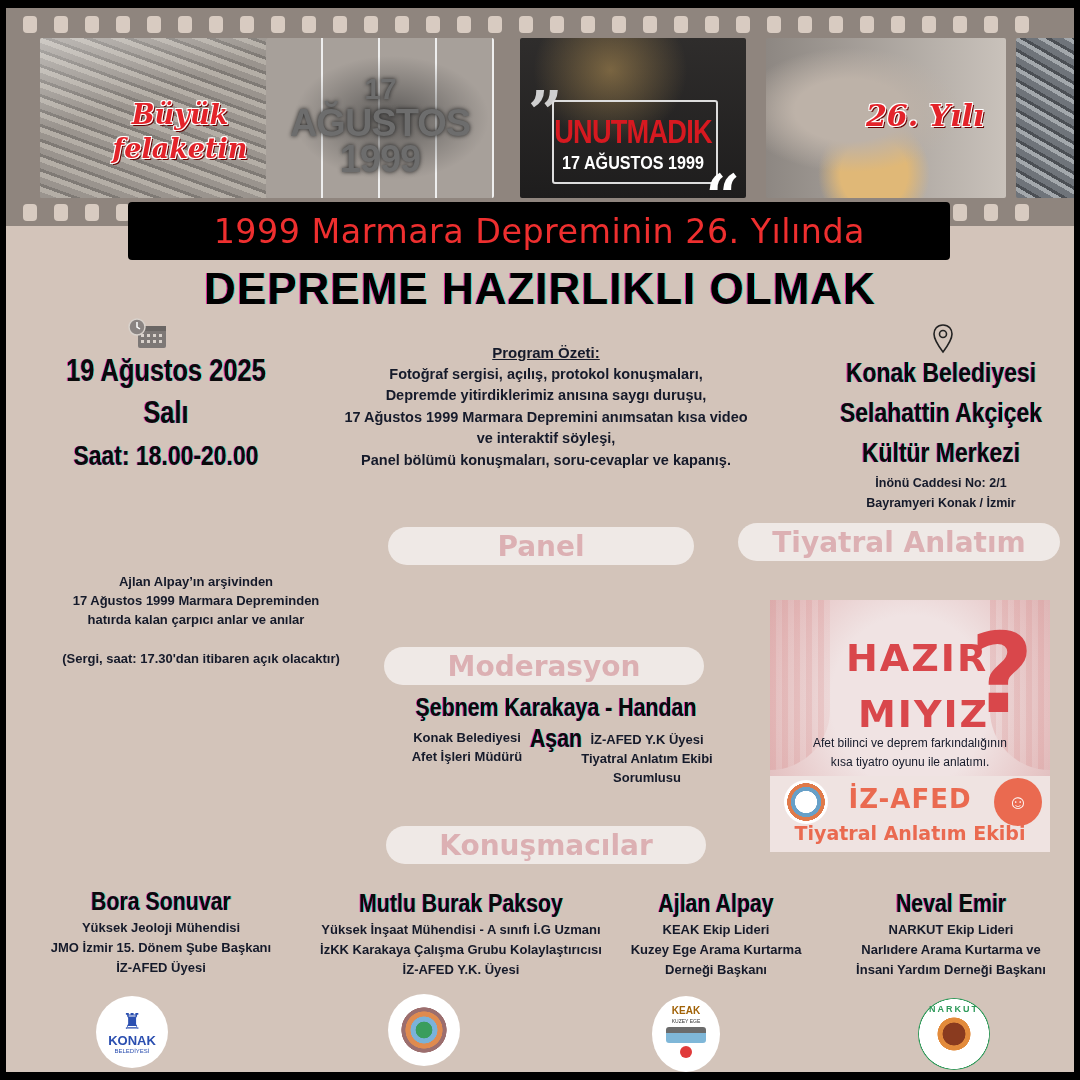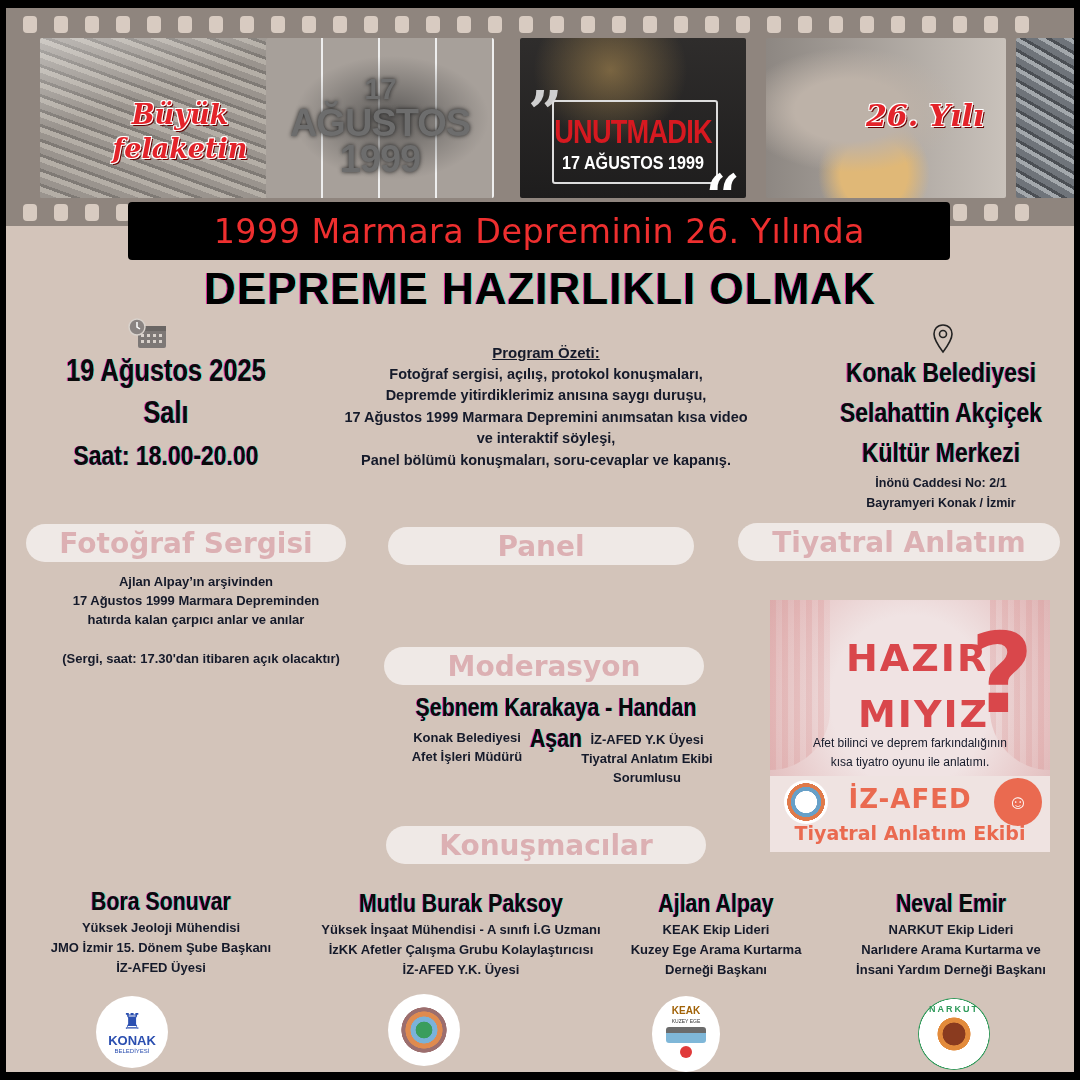--- a/index.html
+++ b/index.html
@@ -351,23 +351,20 @@
     <circle cx="11" cy="10" r="3.5" fill="none" stroke="#222" stroke-width="1.6"></circle>
   </svg>
   <div class="loc-block">
     <div class="cond loc-line">Konak Belediyesi</div>
     <div class="cond loc-line">Selahattin Akçiçek</div>
     <div class="cond loc-line">Kültür Merkezi</div>
     <div class="addr">İnönü Caddesi No: 2/1</div>
     <div class="addr">Bayramyeri Konak / İzmir</div>
   </div>
 
-  <div class="pill p-foto">
-    <span>Fotoğraf Sergisi</span>
-  </div>
   <div class="bodytxt foto-desc">
     <div>Ajlan Alpay’ın arşivinden</div>
     <div>17 Ağustos 1999 Marmara Depreminden</div>
     <div>hatırda kalan çarpıcı anlar ve anılar</div>
   </div>
   <div class="bodytxt foto-note">(Sergi, saat: 17.30'dan itibaren açık olacaktır)</div>
 
   <div class="pill p-panel">
     <span>Panel</span>
   </div>
@@ -417,21 +414,21 @@
 
   <div class="speaker sp1">
     <div class="cond sp-name">Bora Sonuvar</div>
     <div class="sp-role">Yüksek Jeoloji Mühendisi</div>
     <div class="sp-role">JMO İzmir 15. Dönem Şube Başkanı</div>
     <div class="sp-role">İZ-AFED Üyesi</div>
   </div>
   <div class="speaker sp2">
     <div class="cond sp-name">Mutlu Burak Paksoy</div>
     <div class="sp-role">Yüksek İnşaat Mühendisi - A sınıfı İ.G Uzmanı</div>
-    <div class="sp-role">İzKK Afetler Çalışma Grubu Kolaylaştırıcısı</div>
+    <div class="sp-role">İzKK Karakaya Çalışma Grubu Kolaylaştırıcısı</div>
     <div class="sp-role">İZ-AFED Y.K. Üyesi</div>
   </div>
   <div class="speaker sp3">
     <div class="cond sp-name">Ajlan Alpay</div>
     <div class="sp-role">KEAK Ekip Lideri</div>
     <div class="sp-role">Kuzey Ege Arama Kurtarma</div>
     <div class="sp-role">Derneği Başkanı</div>
   </div>
   <div class="speaker sp4">
     <div class="cond sp-name">Neval Emir</div>

